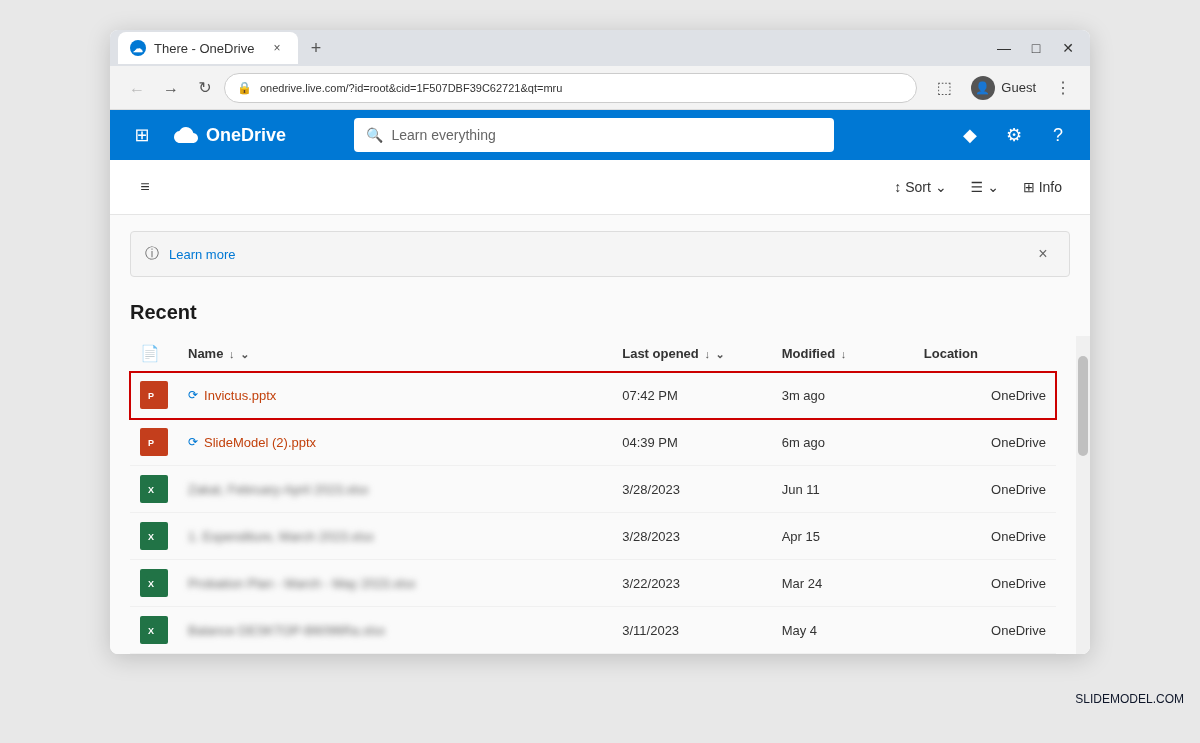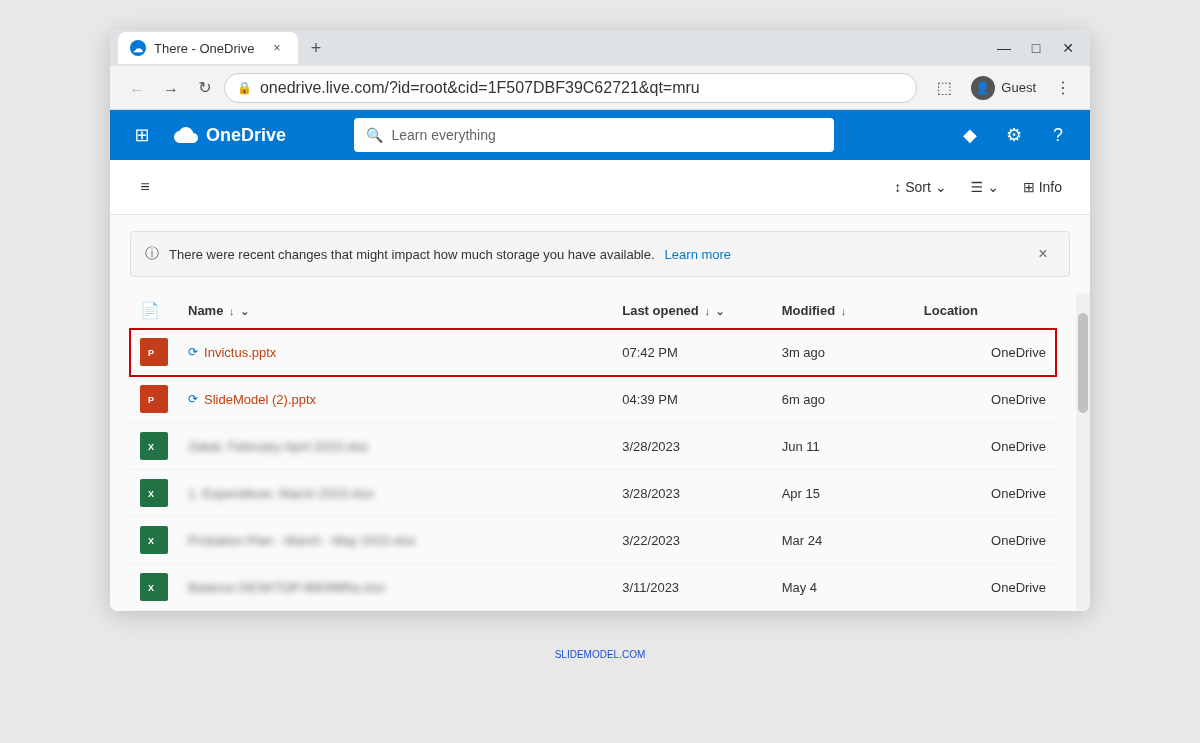--- a/index.html
+++ b/index.html
@@ -108,21 +108,21 @@
       gap: 8px;
       font-size: 13px;
       color: #333;
     }
     .address-bar .lock-icon {
       color: #666;
       font-size: 12px;
     }
     .address-text {
       flex: 1;
-      font-size: 16px;
+      font-size: 11px;
       color: #333;
     }
     .nav-bar-right {
       display: flex;
       align-items: center;
       gap: 4px;
       margin-left: 8px;
     }
     .profile-btn {
       display: flex;
@@ -348,23 +348,23 @@
     .page-scrollbar-thumb {
       width: 10px;
       height: 100px;
       background: #c0c0c0;
       border-radius: 5px;
       margin: 2px auto;
       margin-top: 20px;
     }
 
     .watermark {
-      text-align: center;
-      font-size: 10px;
-      color: #1d4ed8;
+      text-align: right;
+      font-size: 12px;
+      color: #0f172a;
       padding: 8px 16px;
       background: #e8e8e8;
     }
 
     .th-icon { font-size: 11px; color: #555; margin-left: 2px; }
   </style>
 </head>
 <body>
 
 <div class="browser-window">
@@ -436,25 +436,25 @@
         </div>
         <div class="info-btn">
           <span>⊞</span>
           <span>Info</span>
         </div>
       </div>
     </div>
 
     <div class="notification-banner">
       <span class="info-circle">ⓘ</span>
-      <span>There were recent changes that might impact how much storage you have available.</span>
       <a class="learn-more">Learn more</a>
       <div class="notification-close">×</div>
     </div>
 
+    <div class="section-title">Recent</div>
 
     <div style="position:relative; padding-right: 14px;">
       <table class="file-table">
         <thead>
           <tr>
             <th style="width:36px;">
               <span style="font-size:16px; color:#555;">📄</span>
             </th>
             <th class="col-name">
               <span>Name</span>

